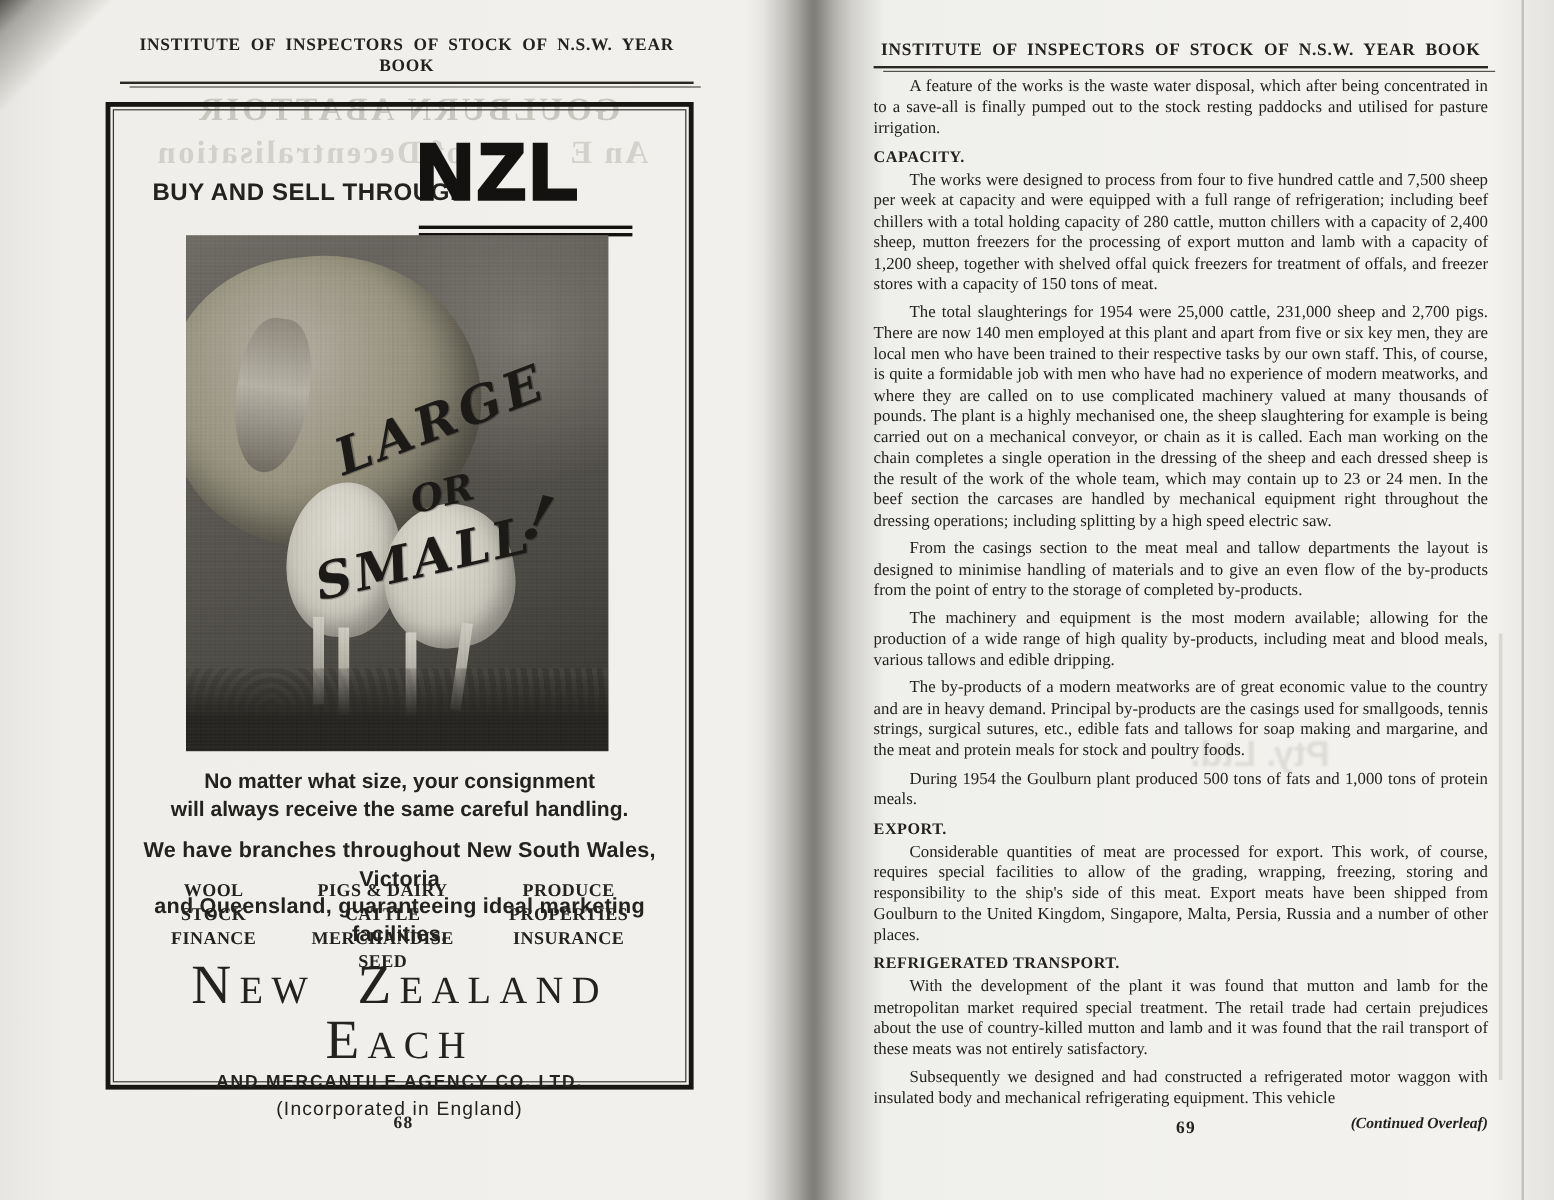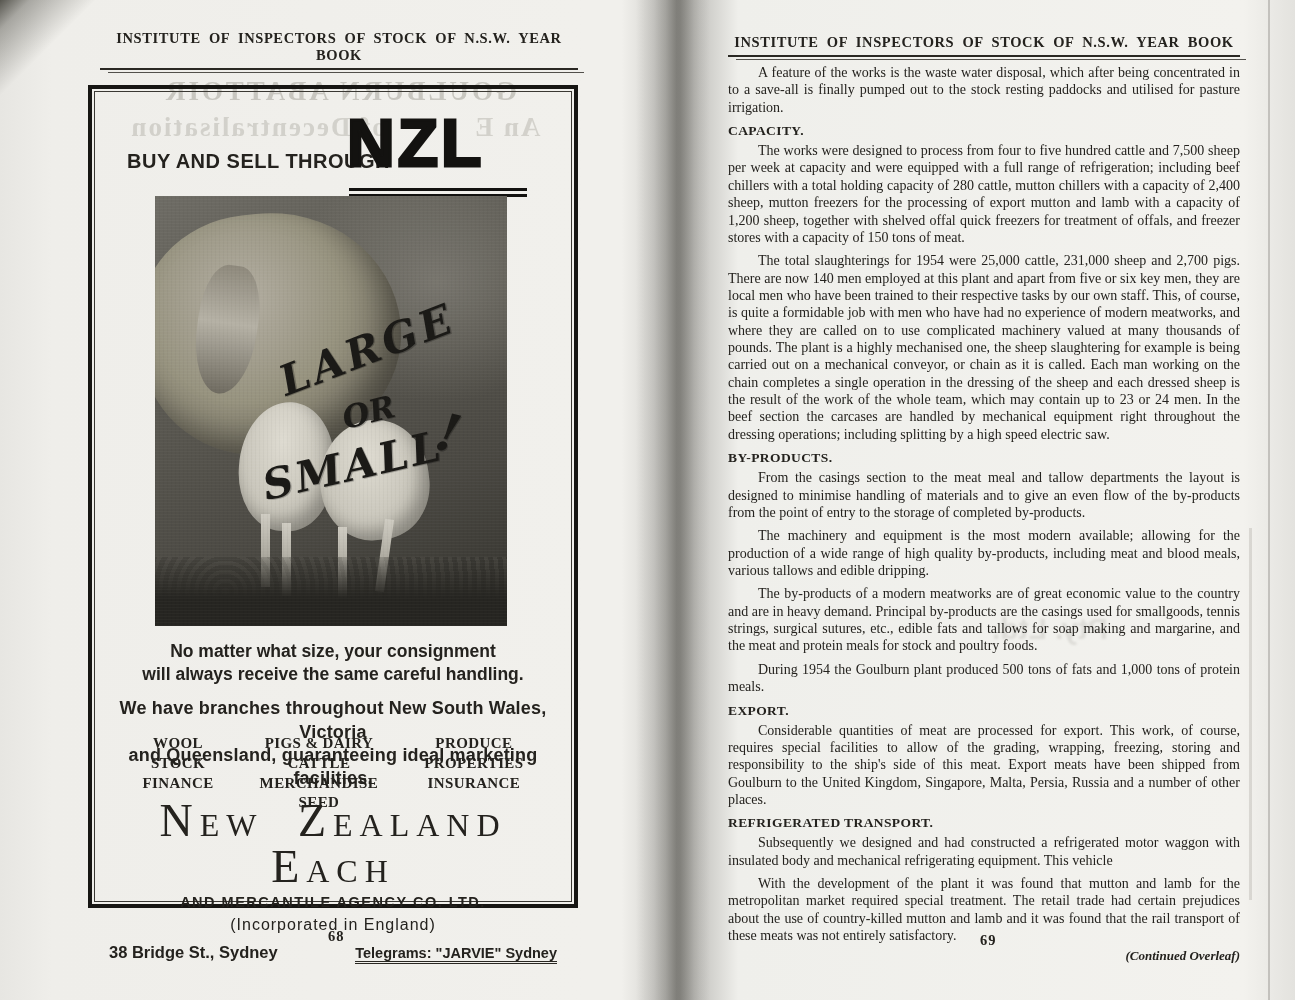--- a/index.html
+++ b/index.html
@@ -161,48 +161,43 @@
           <div>PRODUCE</div>
           <div>PROPERTIES</div>
           <div>INSURANCE</div>
         </div>
       </div>
 
       <div class="company">
         <div class="company-name">New Zealand Each</div>
         <div class="company-sub">AND MERCANTILE AGENCY CO. LTD.</div>
         <div class="company-note">(Incorporated in England)</div>
-        <div class="company-row">
-          <span class="company-addr">38 Bridge St., Sydney</span>
-          <span class="company-tel">Telegrams: "JARVIE" Sydney</span>
-        </div>
       </div>
 
     </div>
   </div>
 
   <div class="page-num pn-left">68</div>
 
   <div class="running-header rh-right">INSTITUTE OF INSPECTORS OF STOCK OF N.S.W. YEAR BOOK</div>
 
   <div class="ghost ghost-r1">Pty. Ltd.</div>
   <div class="ghost-vline"></div>
 
   <div class="article">
     <p>A feature of the works is the waste water disposal, which after being concentrated in to a save-all is finally pumped out to the stock resting paddocks and utilised for pasture irrigation.</p>
     <h3>CAPACITY.</h3>
     <p>The works were designed to process from four to five hundred cattle and 7,500 sheep per week at capacity and were equipped with a full range of refrigeration; including beef chillers with a total holding capacity of 280 cattle, mutton chillers with a capacity of 2,400 sheep, mutton freezers for the processing of export mutton and lamb with a capacity of 1,200 sheep, together with shelved offal quick freezers for treatment of offals, and freezer stores with a capacity of 150 tons of meat.</p>
     <p>The total slaughterings for 1954 were 25,000 cattle, 231,000 sheep and 2,700 pigs.  There are now 140 men employed at this plant and apart from five or six key men, they are local men who have been trained to their respective tasks by our own staff.  This, of course, is quite a formidable job with men who have had no experience of modern meatworks, and where they are called on to use complicated machinery valued at many thousands of pounds.  The plant is a highly mechanised one, the sheep slaughtering for example is being carried out on a mechanical conveyor, or chain as it is called.  Each man working on the chain completes a single operation in the dressing of the sheep and each dressed sheep is the result of the work of the whole team, which may contain up to 23 or 24 men.  In the beef section the carcases are handled by mechanical equipment right throughout the dressing operations; including splitting by a high speed electric saw.</p>
-    <h3>BY-PRODUCTS.</h3>
     <p>From the casings section to the meat meal and tallow departments the layout is designed to minimise handling of materials and to give an even flow of the by-products from the point of entry to the storage of completed by-products.</p>
     <p>The machinery and equipment is the most modern available; allowing for the production of a wide range of high quality by-products, including meat and blood meals, various tallows and edible dripping.</p>
     <p>The by-products of a modern meatworks are of great economic value to the country and are in heavy demand.  Principal by-products are the casings used for smallgoods, tennis strings, surgical sutures, etc., edible fats and tallows for soap making and margarine, and the meat and protein meals for stock and poultry foods.</p>
     <p>During 1954 the Goulburn plant produced 500 tons of fats and 1,000 tons of protein meals.</p>
     <h3>EXPORT.</h3>
     <p>Considerable quantities of meat are processed for export.  This work, of course, requires special facilities to allow of the grading, wrapping, freezing, storing and responsibility to the ship's side of this meat.  Export meats have been shipped from Goulburn to the United Kingdom, Singapore, Malta, Persia, Russia and a number of other places.</p>
     <h3>REFRIGERATED TRANSPORT.</h3>
+    <p>With the development of the plant it was found that mutton and lamb for the metropolitan market required special treatment.  The retail trade had certain prejudices about the use of country-killed mutton and lamb and it was found that the rail transport of these meats was not entirely satisfactory.</p>
     <p>Subsequently we designed and had constructed a refrigerated motor waggon with insulated body and mechanical refrigerating equipment.  This vehicle</p>
-    <p>With the development of the plant it was found that mutton and lamb for the metropolitan market required special treatment.  The retail trade had certain prejudices about the use of country-killed mutton and lamb and it was found that the rail transport of these meats was not entirely satisfactory.</p>
     <div class="continued">(Continued Overleaf)</div>
   </div>
 
   <div class="page-num pn-right">69</div>
 </div>
 
 </body></html>

